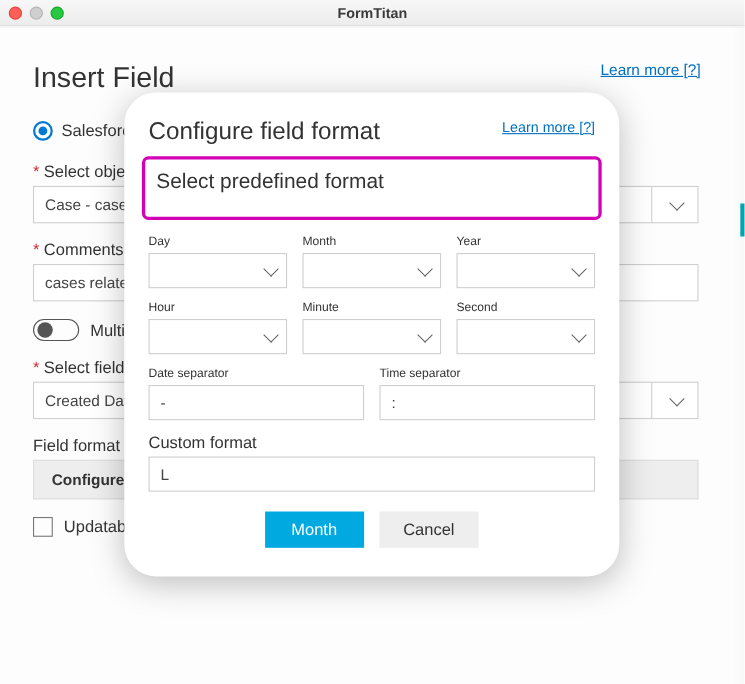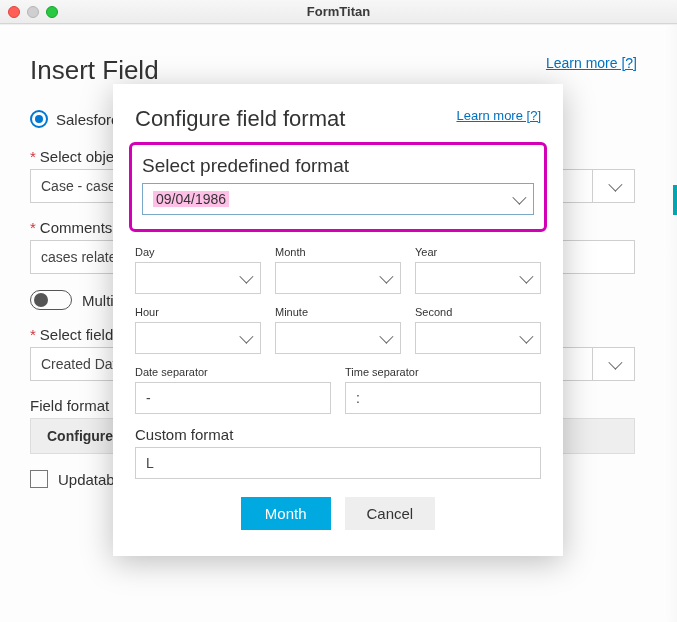--- a/index.html
+++ b/index.html
@@ -29,21 +29,21 @@
   .drop.split{display:flex;align-items:stretch;padding:0;}
   .drop.split .main{flex:1;display:flex;align-items:center;padding:0 10px;}
   .drop.split .arrowbtn{width:42px;border-left:1px solid #cfcfcf;display:flex;align-items:center;justify-content:center;}
   .chev{width:10px;height:10px;border-right:1.5px solid #666;border-bottom:1.5px solid #666;transform:rotate(45deg) translateY(-2px);}
   .toggle{width:42px;height:20px;border:1px solid #555;border-radius:12px;position:relative;display:inline-block;vertical-align:middle;margin-right:10px;}
   .toggle .knob{width:14px;height:14px;border-radius:50%;background:#555;position:absolute;top:2px;left:3px;}
   .cfgbtn{display:inline-block;background:#eeeeee;border:1px solid #d0d0d0;padding:8px 16px;font-size:14px;color:#333;font-weight:600;}
   .chk{width:18px;height:18px;border:1px solid #777;display:inline-block;vertical-align:middle;margin-right:10px;}
 
   .teal-strip{position:absolute;right:0;top:160px;width:4px;height:30px;background:#00a9b5;} 
-  .modal{position:absolute;left:113px;top:84px;width:450px;background:#fff;box-shadow:0 6px 30px rgba(0,0,0,0.25);padding:22px 22px 26px 22px;}
+  .modal{position:absolute;left:113px;top:84px;width:450px;background:#fff;box-shadow:0 6px 30px rgba(0,0,0,0.25);padding:22px 22px 26px 22px;border-radius:29px;}
   .modal h2{font-size:22px;font-weight:300;color:#333;margin-bottom:6px;}
   .modal .learnmore-modal{position:absolute;top:24px;right:22px;color:#0070c0;font-size:13px;text-decoration:underline;}
   .hl{border:3px solid #d400b8;border-radius:6px;padding:10px 10px 14px 10px;margin:10px -6px 14px -6px;}
   .predef-label{font-size:19px;color:#333;margin-bottom:6px;}
   .predef-drop{border:1px solid #7aa8c7;height:32px;display:flex;align-items:center;justify-content:space-between;padding:0 10px;}
   .predef-drop .val{background:#ffc0e8;padding:0 3px;color:#333;font-size:14px;}
   .row3{display:flex;gap:14px;margin-bottom:12px;}
   .col{flex:1;}
   .col label{display:block;font-size:11px;color:#333;margin-bottom:4px;}
   .mini-drop{border:1px solid #cfcfcf;height:32px;display:flex;align-items:center;justify-content:flex-end;padding:0 10px;background:#fff;}
@@ -128,24 +128,20 @@
     <span class="label">Updatable</span>
   </div>
 </div>
 
 <div class="modal">
   <h2>Configure field format</h2>
   <a class="learnmore-modal">Learn more [?]</a>
 
   <div class="hl">
     <div class="predef-label">Select predefined format</div>
-    <div class="predef-drop">
-      <span class="val">09/04/1986</span>
-      <span class="chev"></span>
-    </div>
   </div>
 
   <div class="row3">
     <div class="col">
       <label>Day</label>
       <div class="mini-drop">
           <span class="chev"></span>
         </div>
     </div>
     <div class="col">

